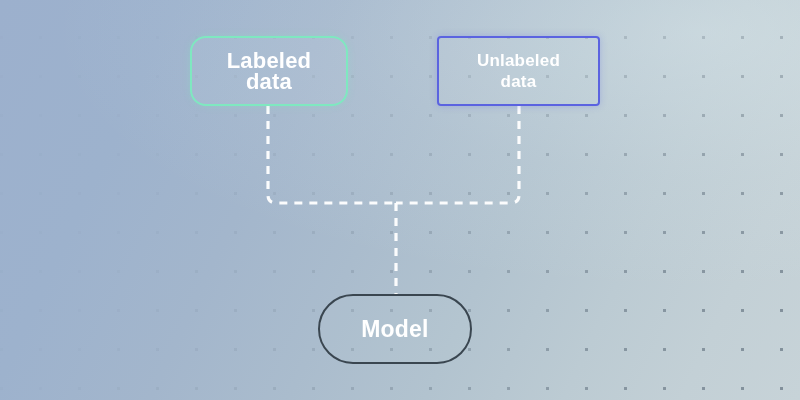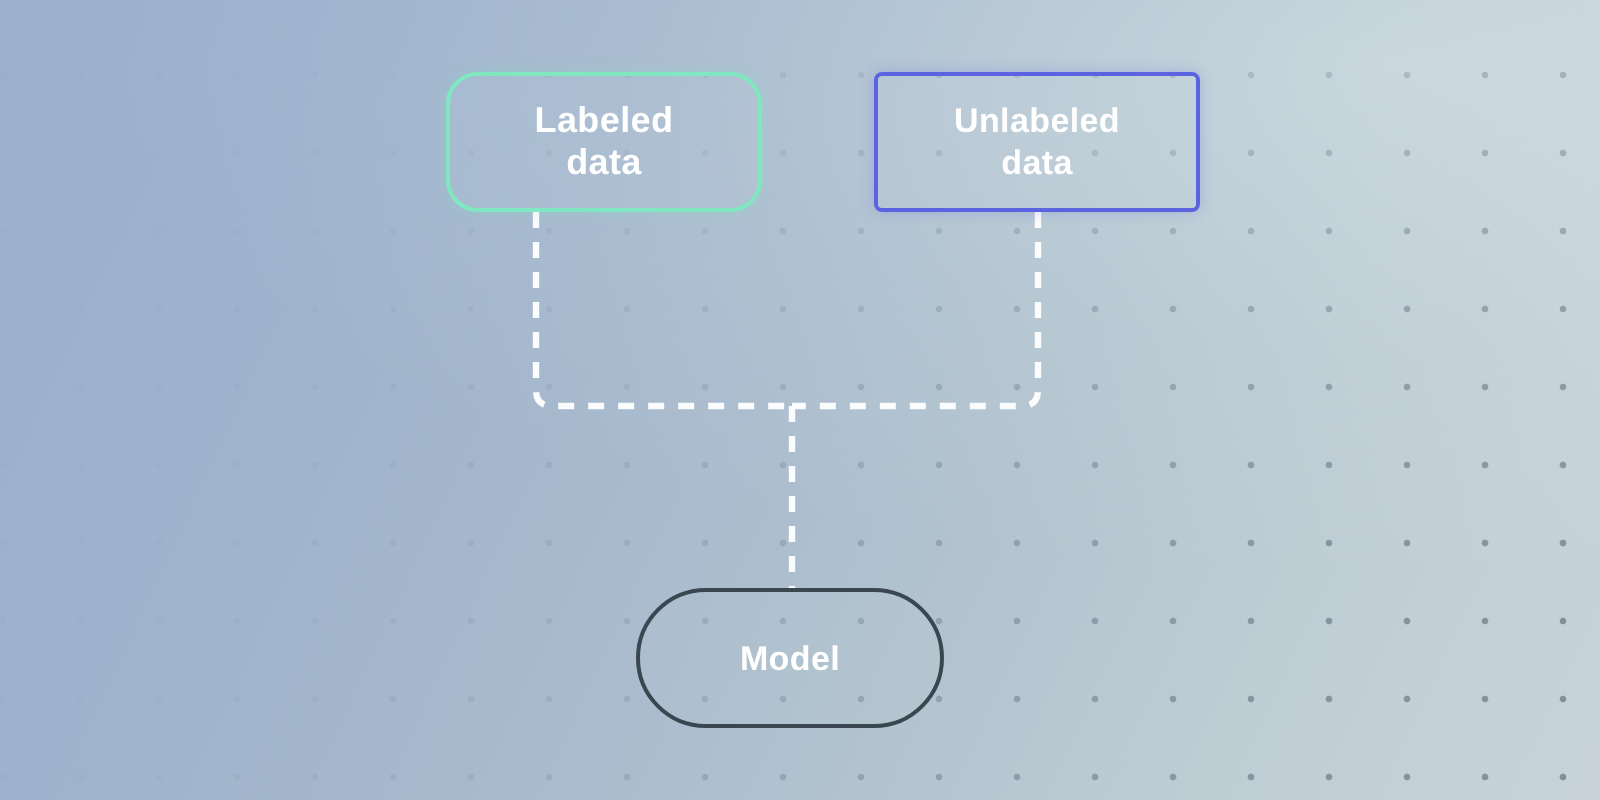--- a/index.html
+++ b/index.html
@@ -58,24 +58,23 @@
   }
 
   #node-labeled {
     left: 190px;
     top: 36px;
     width: 158px;
     height: 70px;
     border: 2px solid #7fe8c0;
     border-radius: 16px;
     background: rgba(255,255,255,0.045);
-    font-size: 18px;
+    font-size: 22px;
     line-height: 21px;
     box-shadow: 0 0 7px rgba(127,232,192,0.30);
-    margin-left: 33px;
   }
   #node-unlabeled {
     left: 437px;
     top: 36px;
     width: 163px;
     height: 70px;
     border: 2px solid #5b63e0;
     border-radius: 4px;
     background: rgba(255,255,255,0.045);
     font-size: 17px;
@@ -83,21 +82,21 @@
     box-shadow: 0 0 7px rgba(91,99,224,0.28);
   }
   #node-model {
     left: 318px;
     top: 294px;
     width: 154px;
     height: 70px;
     border: 2px solid #3a4650;
     border-radius: 35px;
     background: rgba(255,255,255,0.035);
-    font-size: 17px;
+    font-size: 23px;
     line-height: 21px;
   }
 
   #connectors {
     position: absolute;
     left: 0;
     top: 0;
     width: 800px;
     height: 400px;
     pointer-events: none;

